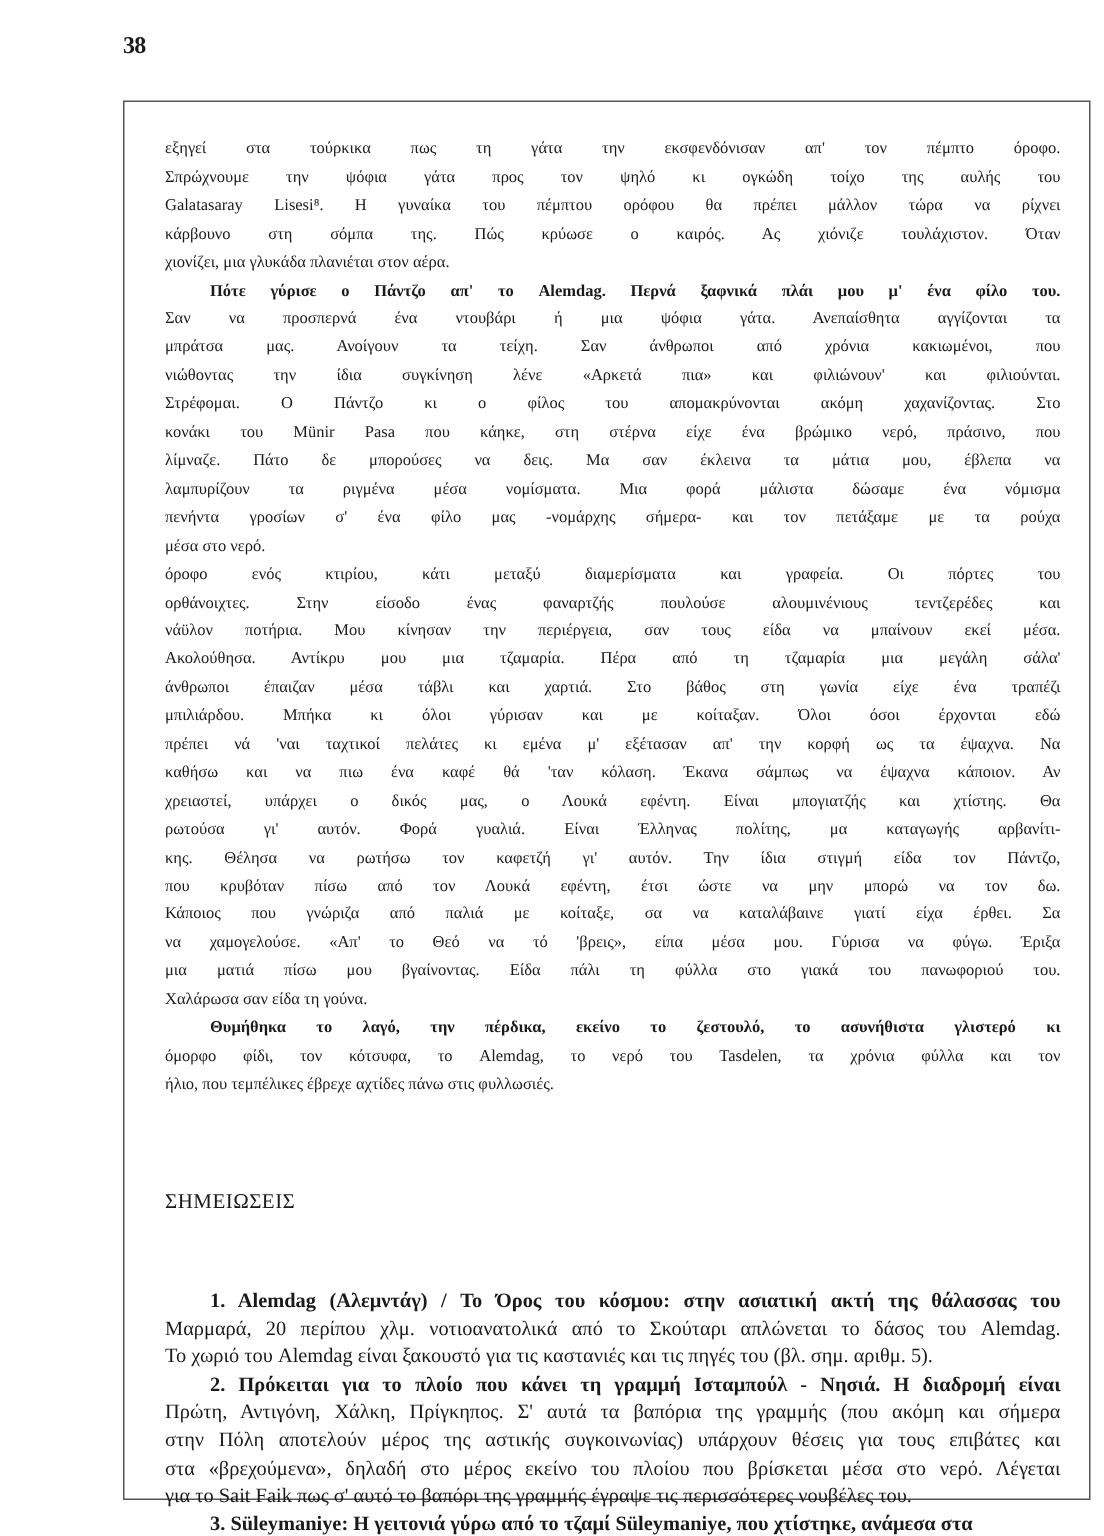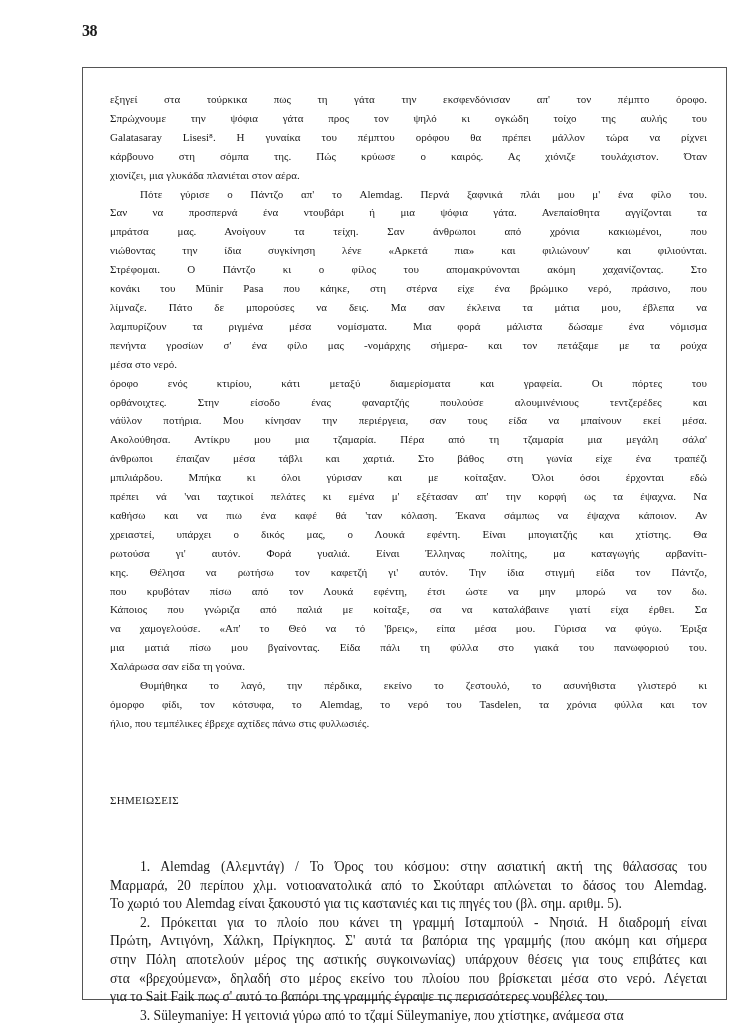--- a/index.html
+++ b/index.html
@@ -13,22 +13,22 @@
   .frame {
     position: absolute; left: 82px; top: 67px; width: 645px; height: 933px;
     border: 1px solid #555; border-top-width: 1.5px; border-bottom-width: 1.5px; box-sizing: border-box;
   }
   .text {
     position: absolute; left: 110px; top: 90px; width: 597px;
     font-size: 11px; line-height: 18.9px; text-align: justify;
   }
   .line { display: block; text-align: justify; text-align-last: justify; white-space: nowrap; }
   .line.last { text-align-last: left; }
-  .indent { padding-left: 30px; }
-  .notes-heading { position: absolute; left: 110px; top: 794px; font-size: 11px; letter-spacing: 0.3px; }
+  .indent { padding-left: 30px; font-weight: bold; }
+  .notes-heading { position: absolute; left: 110px; top: 794px; font-size: 14px; letter-spacing: 0.3px; }
   .notes {
     position: absolute; left: 110px; top: 858px; width: 597px;
     font-size: 13.6px; line-height: 18.6px;
   }
 </style>
 </head>
 <body>
 
 <div class="page-number">38</div>
 

